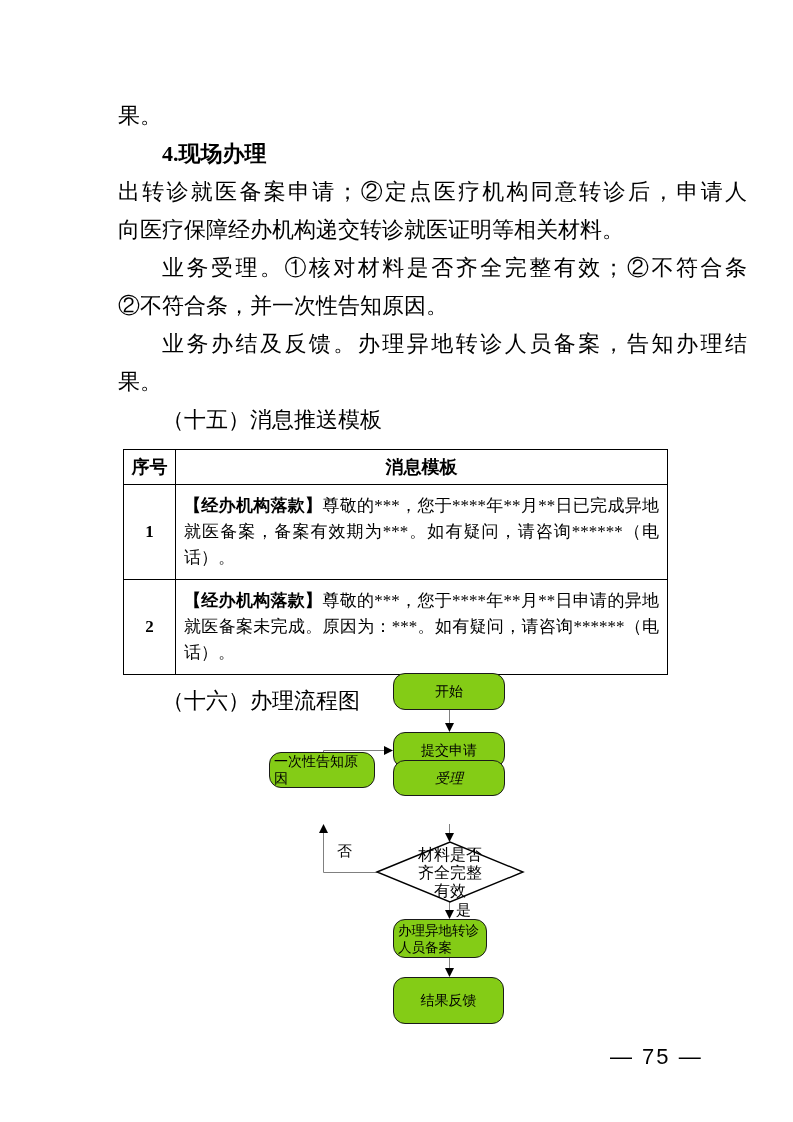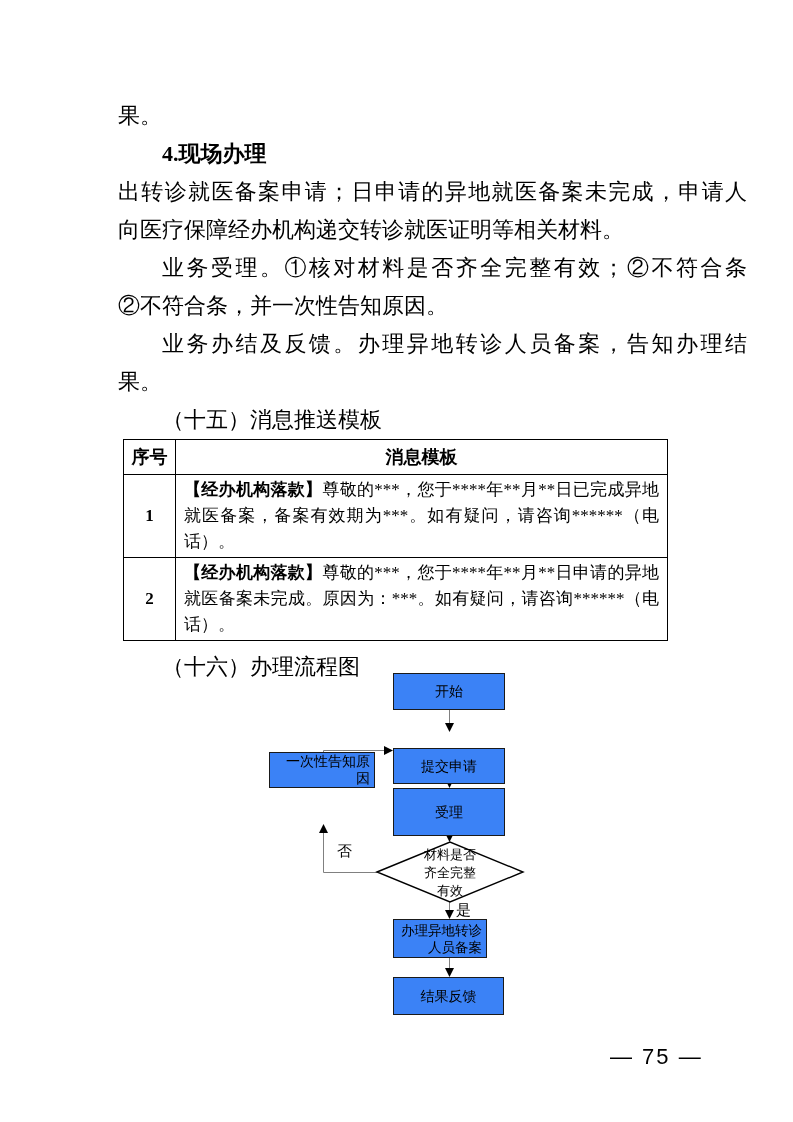--- a/index.html
+++ b/index.html
@@ -27,20 +27,21 @@
     white-space:normal;
     text-align:justify;
     text-align-last:justify;
   }
   .ind{text-indent:2em;}
   .bold{font-weight:bold;}
   
   .msg-table{
     width:545px;
     margin-left:5px;
+    margin-top:10px;
     border-collapse:collapse;
     table-layout:fixed;
   }
   .msg-table td,.msg-table th{
     border:1px solid #000;
     vertical-align:middle;
   }
   .msg-table th{
     font-size:18px;
     font-weight:bold;
@@ -50,56 +51,56 @@
   }
   .col-no{width:52px;}
   .cell-no{
     text-align:center;
     font-weight:bold;
     font-size:17px;
   }
   .cell-msg{
     font-size:17px;
     line-height:26px;
-    padding:2px 8px;
+    padding:8px 8px;
     text-align:justify;
   }
   .row-msg{height:54px;}
   
   .flowchart{
     position:absolute;
     left:0;top:0;width:793px;height:1122px;
     pointer-events:none;
   }
   .flowchart svg{position:absolute;left:0;top:0;}
   .fc-node{
     position:absolute;
     box-sizing:border-box;
-    background:#3b82f6;
+    background:#84cc16;
     border:1.5px solid #1a1a1a;
-    border-radius:0;
+    border-radius:12px;
     display:flex;
     align-items:center;
     justify-content:center;
-    text-align:right;
+    text-align:left;
     font-size:14px;
     line-height:17px;
     padding:0 4px;
   }
   .fc-start   {left:393px;top:673px;width:112px;height:37px;}
-  .fc-submit  {left:393px;top:732px;width:112px;height:36px;margin-top:16px;}
-  .fc-accept  {left:393px;top:788px;width:112px;height:48px;}
+  .fc-submit  {left:393px;top:732px;width:112px;height:36px;}
+  .fc-accept  {left:393px;top:760px;width:112px;height:36px;font-style:italic;}
   .fc-notify  {left:269px;top:752px;width:106px;height:36px;}
   .fc-register{left:393px;top:919px;width:94px;height:39px;font-size:13.5px;}
-  .fc-feedback{left:393px;top:977px;width:111px;height:38px;}
+  .fc-feedback{left:393px;top:977px;width:111px;height:47px;}
   .fc-decision-text{
     position:absolute;
     left:390px;top:846px;width:120px;
     text-align:center;
-    font-size:13px;
+    font-size:16px;
     line-height:18px;
     background:transparent;
   }
   .fc-label{
     position:absolute;
     font-size:15px;
   }
   .fc-label-no {left:337px;top:842px;}
   .fc-label-yes{left:456px;top:901px;}
   
@@ -114,21 +115,21 @@
 </head>
 <body>
 
 <div class="page">
 
   <div class="content">
     <div class="bl">果。</div>
     <div class="bl ind bold">4.现场办理</div>
 
     <div>
-      <div class="bl just">出转诊就医备案申请；日申请的异地就医备案未完成，申请人</div>
+      <div class="bl just">出转诊就医备案申请；②定点医疗机构同意转诊后，申请人</div>
       <div class="bl">向医疗保障经办机构递交转诊就医证明等相关材料。</div>
     </div>
 
     <div>
       <div class="bl just ind">业务受理。①核对材料是否齐全完整有效；②不符合条</div>
       <div class="bl">②不符合条，并一次性告知原因。</div>
     </div>
 
     <div>
       <div class="bl just ind">业务办结及反馈。办理异地转诊人员备案，告知办理结</div>

